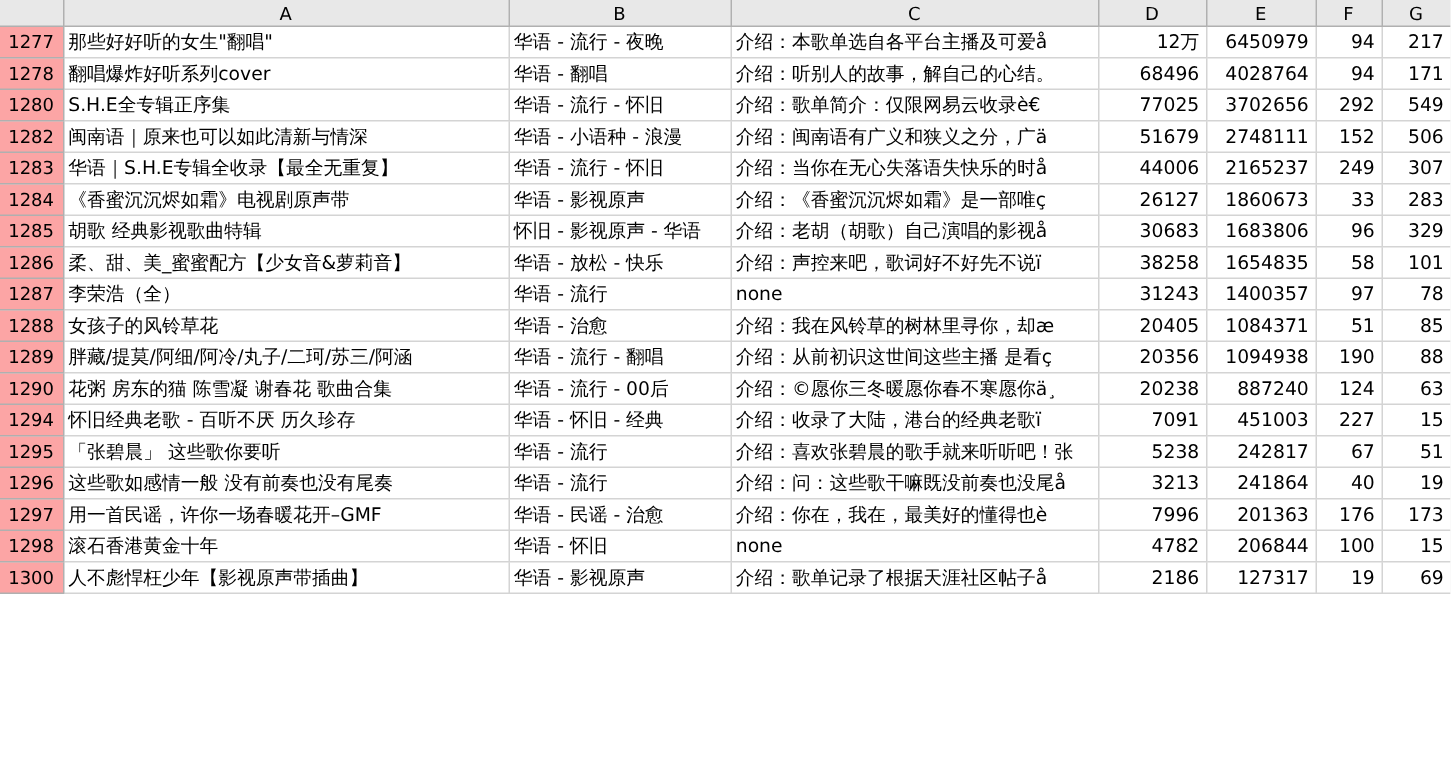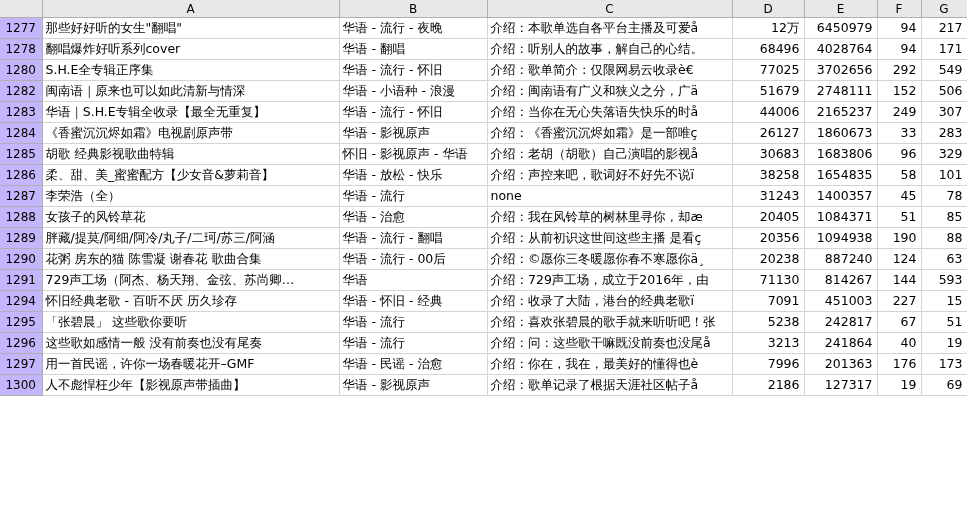--- a/index.html
+++ b/index.html
@@ -43,21 +43,21 @@
     color: #000;
     text-align: center;
     padding: 0;
     line-height: 16px;
   }
   .colhead-row th.corner {
     background: #e8e8e8;
     border-left: none;
   }
   .rowhead {
-    background: #c4b5fd;
+    background: #fca5a5;
     border: 1px solid #b0b0b0;
     border-left: none;
     text-align: center;
     font-size: 12px;
     padding: 0;
     line-height: 20px;
     height: 20px;
     color: #000;
   }
   td.cell {
@@ -191,21 +191,21 @@
         <td class="cell num">58</td>
         <td class="cell num">101</td>
       </tr>
       <tr>
         <td class="rowhead">1287</td>
         <td class="cell txt first-col">李荣浩（全）</td>
         <td class="cell txt">华语 - 流行</td>
         <td class="cell txt">none</td>
         <td class="cell num">31243</td>
         <td class="cell num">1400357</td>
-        <td class="cell num">45</td>
+        <td class="cell num">97</td>
         <td class="cell num">78</td>
       </tr>
       <tr>
         <td class="rowhead">1288</td>
         <td class="cell txt first-col">女孩子的风铃草花</td>
         <td class="cell txt">华语 - 治愈</td>
         <td class="cell txt">介绍：我在风铃草的树林里寻你，却æ</td>
         <td class="cell num">20405</td>
         <td class="cell num">1084371</td>
         <td class="cell num">51</td>
@@ -225,30 +225,20 @@
         <td class="rowhead">1290</td>
         <td class="cell txt first-col">花粥 房东的猫 陈雪凝 谢春花 歌曲合集</td>
         <td class="cell txt">华语 - 流行 - 00后</td>
         <td class="cell txt">介绍：©愿你三冬暖愿你春不寒愿你ä¸</td>
         <td class="cell num">20238</td>
         <td class="cell num">887240</td>
         <td class="cell num">124</td>
         <td class="cell num">63</td>
       </tr>
       <tr>
-        <td class="rowhead">1291</td>
-        <td class="cell txt first-col">729声工场（阿杰、杨天翔、金弦、苏尚卿…</td>
-        <td class="cell txt">华语</td>
-        <td class="cell txt">介绍：729声工场，成立于2016年，由</td>
-        <td class="cell num">71130</td>
-        <td class="cell num">814267</td>
-        <td class="cell num">144</td>
-        <td class="cell num">593</td>
-      </tr>
-      <tr>
         <td class="rowhead">1294</td>
         <td class="cell txt first-col">怀旧经典老歌 - 百听不厌 历久珍存</td>
         <td class="cell txt">华语 - 怀旧 - 经典</td>
         <td class="cell txt">介绍：收录了大陆，港台的经典老歌ï</td>
         <td class="cell num">7091</td>
         <td class="cell num">451003</td>
         <td class="cell num">227</td>
         <td class="cell num">15</td>
       </tr>
       <tr>
@@ -275,20 +265,30 @@
         <td class="rowhead">1297</td>
         <td class="cell txt first-col">用一首民谣，许你一场春暖花开–GMF</td>
         <td class="cell txt">华语 - 民谣 - 治愈</td>
         <td class="cell txt">介绍：你在，我在，最美好的懂得也è</td>
         <td class="cell num">7996</td>
         <td class="cell num">201363</td>
         <td class="cell num">176</td>
         <td class="cell num">173</td>
       </tr>
       <tr>
+        <td class="rowhead">1298</td>
+        <td class="cell txt first-col">滚石香港黄金十年</td>
+        <td class="cell txt">华语 - 怀旧</td>
+        <td class="cell txt">none</td>
+        <td class="cell num">4782</td>
+        <td class="cell num">206844</td>
+        <td class="cell num">100</td>
+        <td class="cell num">15</td>
+      </tr>
+      <tr>
         <td class="rowhead">1300</td>
         <td class="cell txt first-col">人不彪悍枉少年【影视原声带插曲】</td>
         <td class="cell txt">华语 - 影视原声</td>
         <td class="cell txt">介绍：歌单记录了根据天涯社区帖子å</td>
         <td class="cell num">2186</td>
         <td class="cell num">127317</td>
         <td class="cell num">19</td>
         <td class="cell num">69</td>
       </tr>
 

